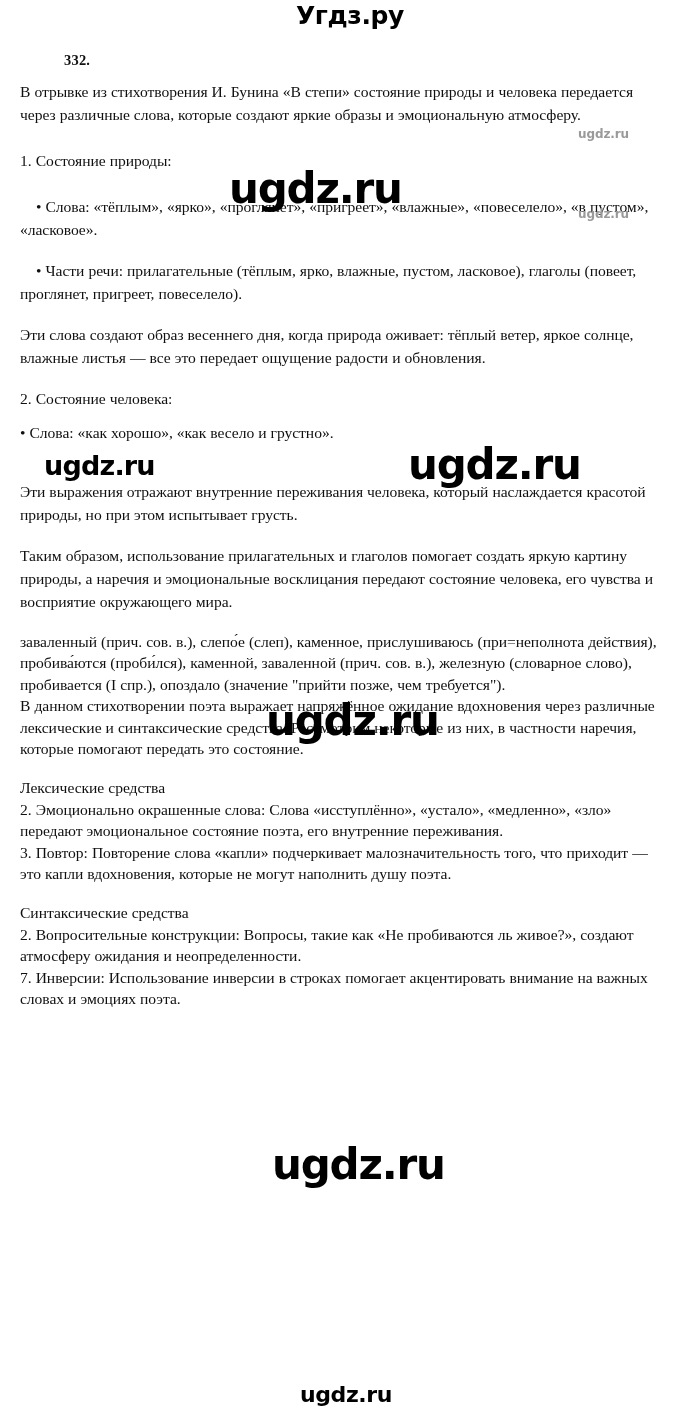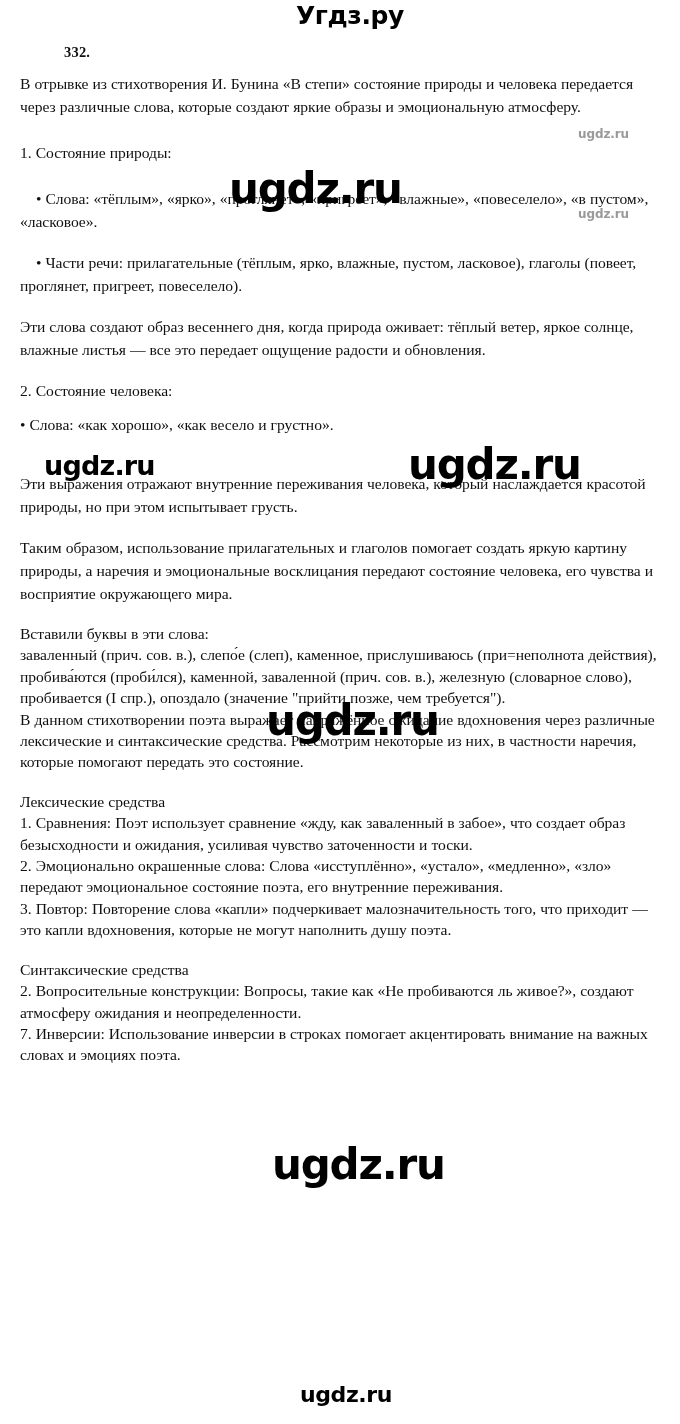--- a/index.html
+++ b/index.html
@@ -34,21 +34,21 @@
     font-weight: 700;
     font-size: 25px;
     letter-spacing: -0.4px;
     color: #000000;
     line-height: 1.1;
   }
 
   
   .content {
     position: absolute;
-    top: 44px;
+    top: 52px;
     left: 20px;
     width: 648px;
   }
 
   .ex-number {
     font-weight: 700;
     font-size: 14.5px;
     margin: 0 0 11px 44px;
     letter-spacing: 0.2px;
   }
@@ -148,27 +148,25 @@
 
     <div class="gap-md"></div>
 
     <div class="gap-md"></div>
     <p class="para">Эти выражения отражают внутренние переживания человека, который наслаждается красотой природы, но при этом испытывает грусть.</p>
 
     <div class="gap-md"></div>
     <p class="para">Таким образом, использование прилагательных и глаголов помогает создать яркую картину природы, а наречия и эмоциональные восклицания передают состояние человека, его чувства и восприятие окружающего мира.</p>
 
     <div class="gap-md"></div>
-    <p class="para tight">Вставили буквы в эти слова:</p>
     <p class="para tight">заваленный (прич. сов. в.), слепо́е (слеп), каменное, прислушиваюсь (при=неполнота действия), пробива́ются (проби́лся), каменной, заваленной (прич. сов. в.), железную (словарное слово), пробивается (I спр.), опоздало (значение "прийти позже, чем требуется").</p>
     <p class="para tight">В данном стихотворении поэта выражает напряжённое ожидание вдохновения через различные лексические и синтаксические средства. Рассмотрим некоторые из них, в частности наречия, которые помогают передать это состояние.</p>
 
     <div class="gap-md"></div>
     <p class="para tight">Лексические средства</p>
-    <p class="para tight">1. Сравнения: Поэт использует сравнение «жду, как заваленный в забое», что создает образ безысходности и ожидания, усиливая чувство заточенности и тоски.</p>
     <p class="para tight">2. Эмоционально окрашенные слова: Слова «исступлённо», «устало», «медленно», «зло» передают эмоциональное состояние поэта, его внутренние переживания.</p>
     <p class="para tight">3. Повтор: Повторение слова «капли» подчеркивает малозначительность того, что приходит — это капли вдохновения, которые не могут наполнить душу поэта.</p>
 
     <div class="gap-md"></div>
     <p class="para tight">Синтаксические средства</p>
     <p class="para tight">2. Вопросительные конструкции: Вопросы, такие как «Не пробиваются ль живое?», создают атмосферу ожидания и неопределенности.</p>
     <p class="para tight">7. Инверсии: Использование инверсии в строках помогает акцентировать внимание на важных словах и эмоциях поэта.</p>
 
   </div>
 

